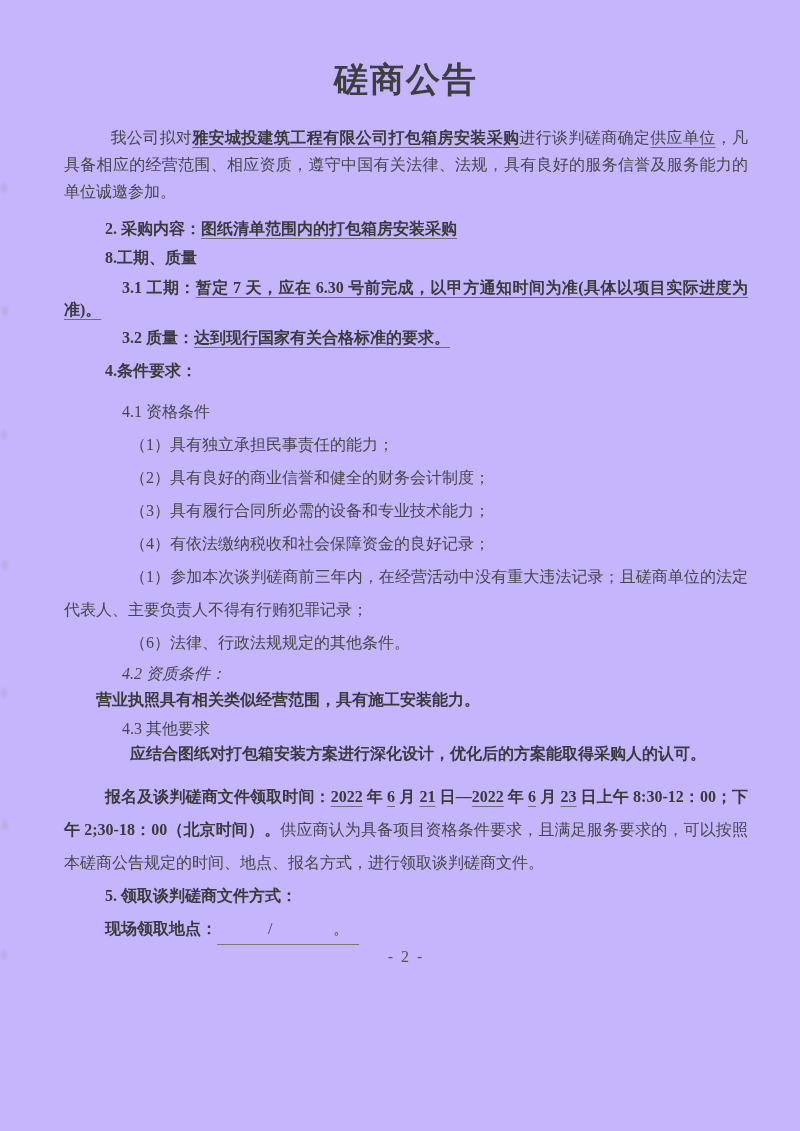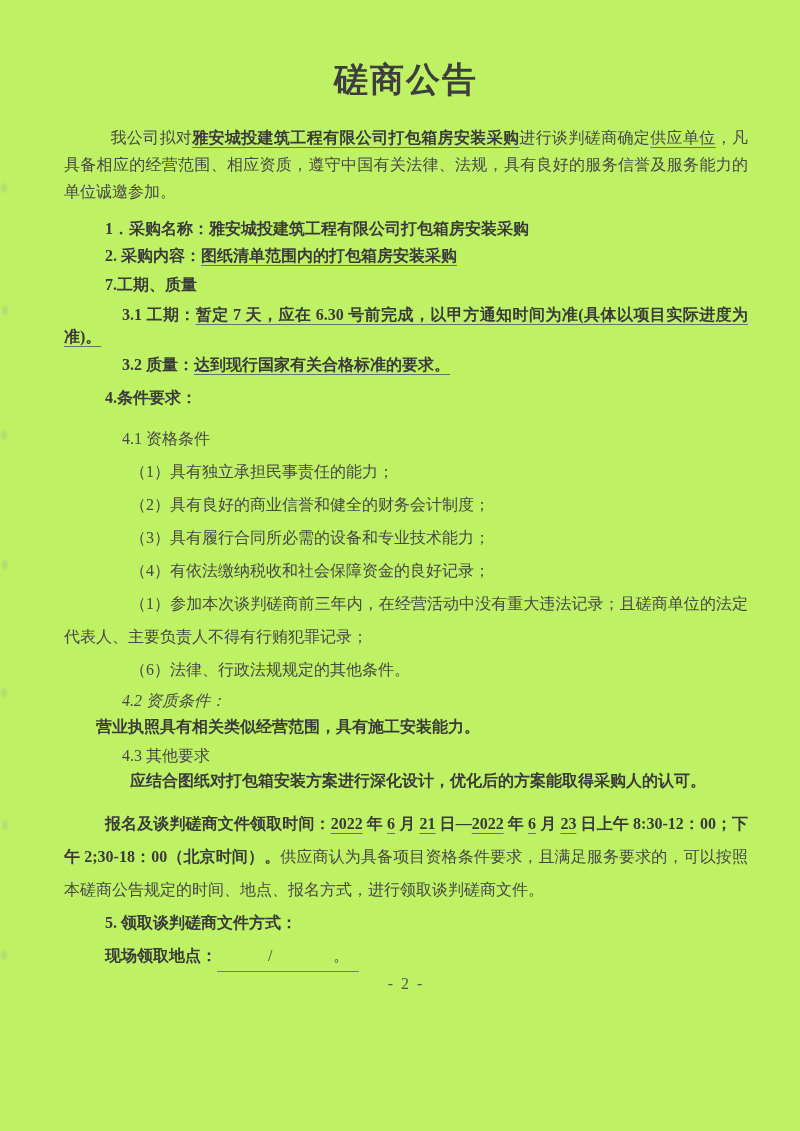--- a/index.html
+++ b/index.html
@@ -1,21 +1,21 @@
 <!DOCTYPE html>
 <html><head>
 <meta charset="utf-8">
 <style>
   html, body { margin: 0; padding: 0; background: #e8e8e8; }
   .page {
     position: relative;
     width: 800px;
     height: 1131px;
     margin: 0 auto;
-    background: #bef264;
+    background: #c4b5fd;
     color: #474747;
     font-family: "Liberation Serif", "DejaVu Serif", serif;
     font-size: 16px;
     box-sizing: border-box;
     padding: 0 52px 0 64px;
     overflow: hidden;
   }
   p { margin: 0; text-align: justify; }
   .b { font-weight: bold; color: #3a3a3a; }
   .u { text-decoration: underline; text-underline-offset: 4px; text-decoration-thickness: 1px; text-decoration-color: #6e6e6e; }
@@ -65,25 +65,24 @@
 </head>
 <body>
 
 <div class="page">
 
   <h1 class="doc-title">磋商公告</h1>
 
   <p class="intro"><span>我公司拟对</span><span class="b u">雅安城投建筑工程有限公司打包箱房安装采购</span><span>进行谈判磋商确定</span><span class="u">供应单位</span><span>，凡具备相应的经营范围、相应资质，遵守中国有关法律、法规，具有良好的服务信誉及服务能力的单位诚邀参加。</span></p>
 
   <div class="items-wrap">
-    <p class="item"><span class="b">1．采购名称：</span><span class="b">雅安城投建筑工程有限公司打包箱房安装采购</span></p>
     <p class="item"><span class="b">2. 采购内容：</span><span class="b u">图纸清单范围内的打包箱房安装采购</span></p>
   </div>
 
-  <p class="s3-header b">7.工期、质量</p>
+  <p class="s3-header b">8.工期、质量</p>
 
   <p class="p31"><span class="b">3.1 工期：</span><span class="b u">暂定 7 天，应在 6.30 号前完成，以甲方通知时间为准(具体以项目实际进度为准)。</span></p>
 
   <p class="p32"><span class="b">3.2 质量：</span><span class="b u">达到现行国家有关合格标准的要求。</span></p>
 
   <p class="s4-header b">4.条件要求：</p>
 
   <p class="sub41">4.1 资格条件</p>
 
   <p class="cond">（1）具有独立承担民事责任的能力；</p>

